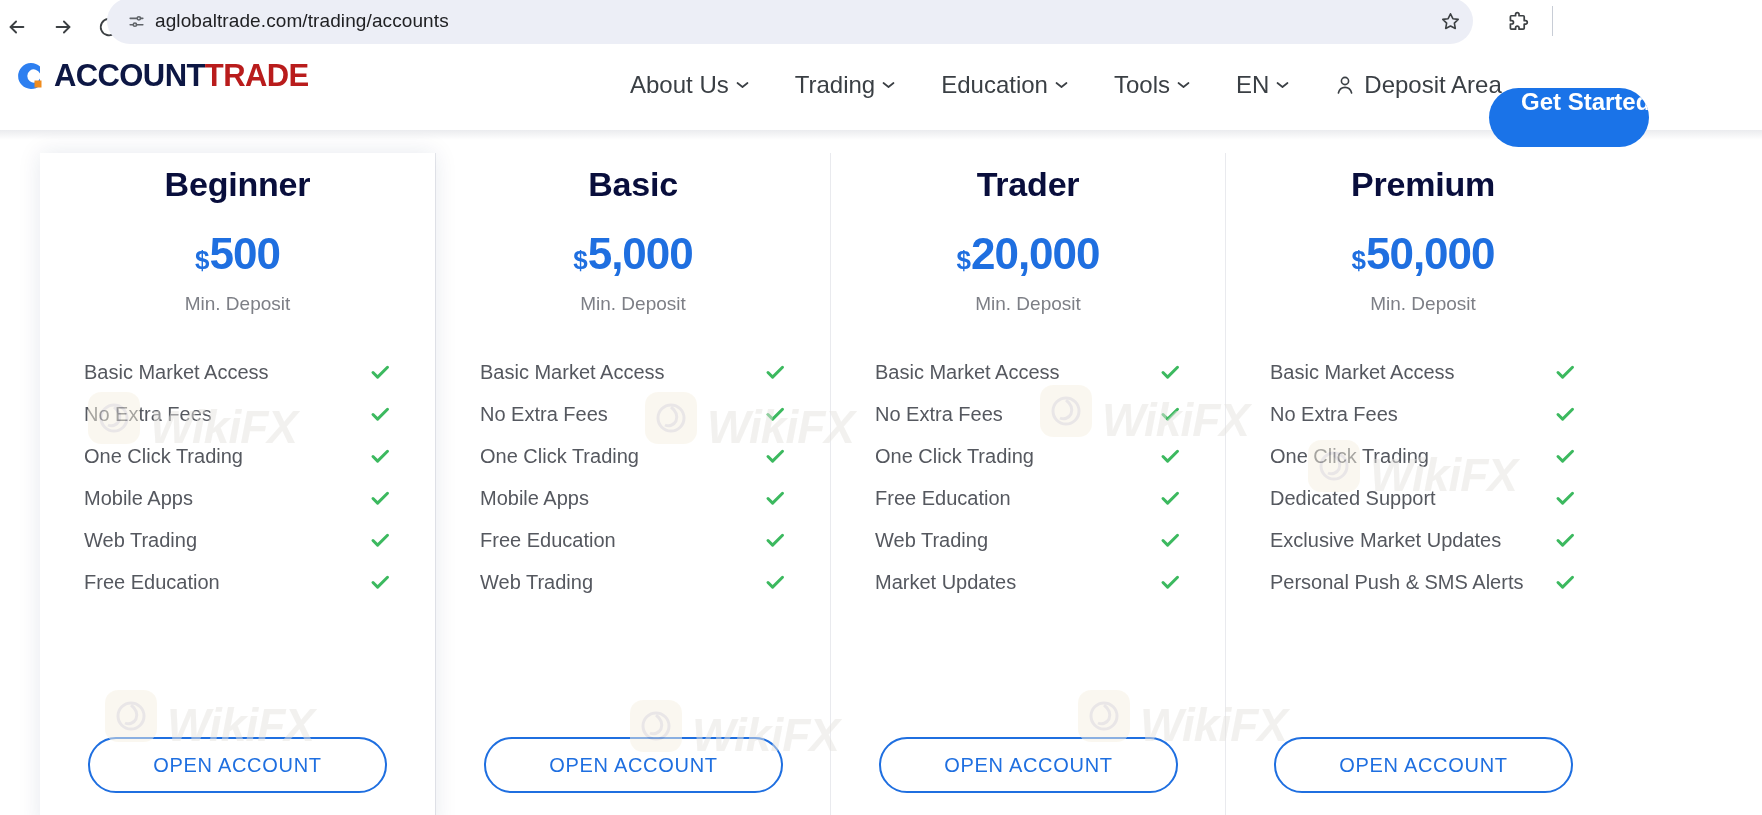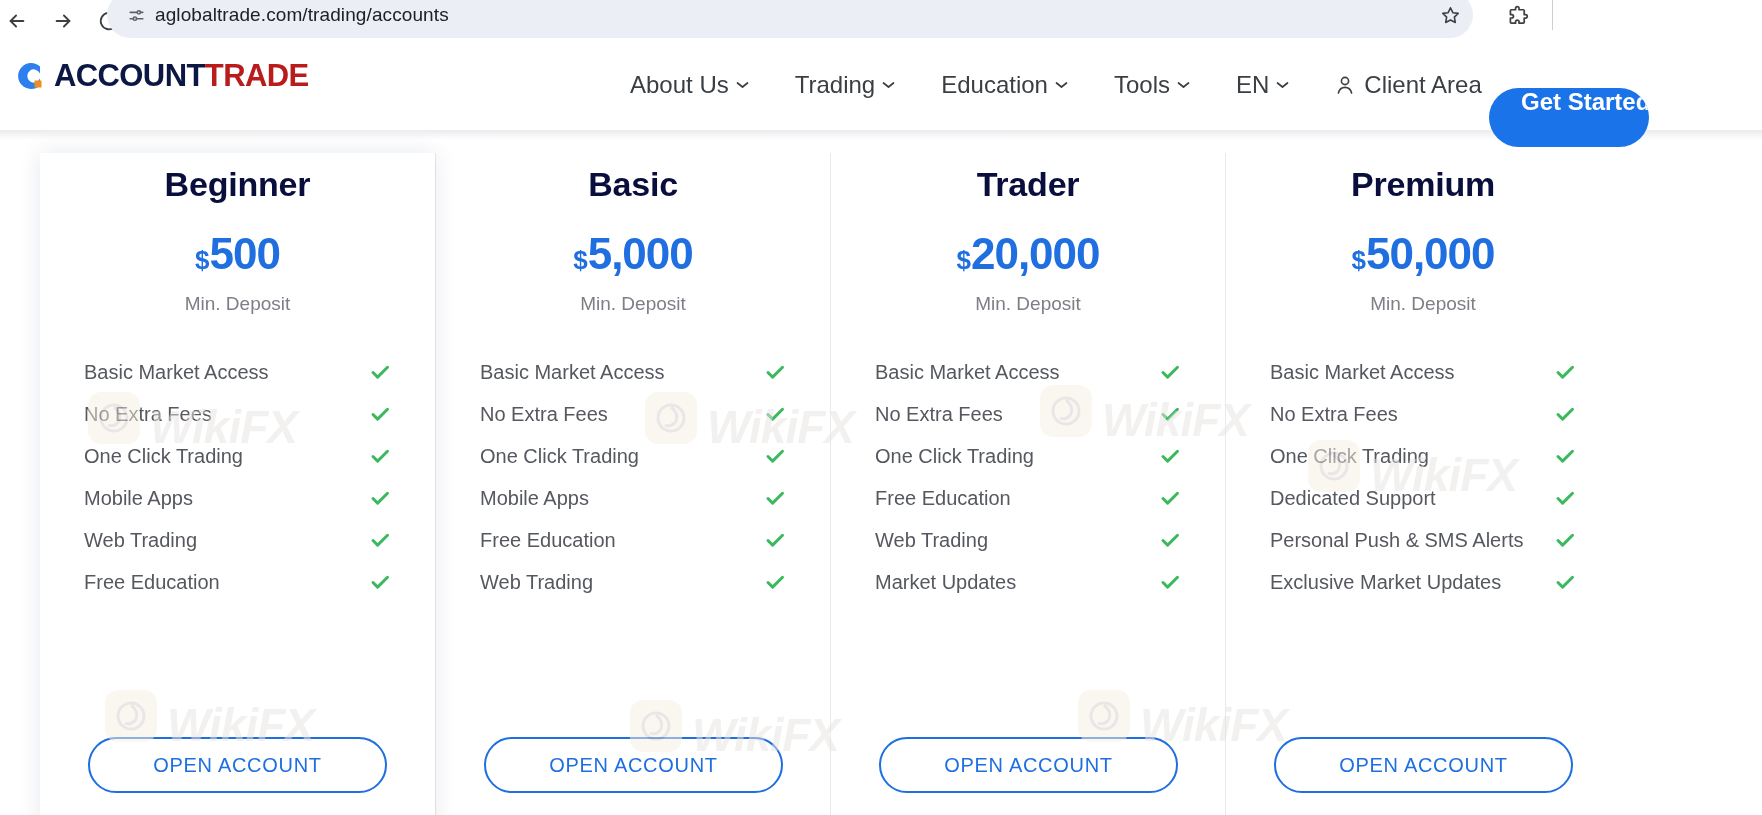--- a/index.html
+++ b/index.html
@@ -5,21 +5,21 @@
   * { box-sizing: border-box; margin: 0; padding: 0; }
   html, body {
     width: 1762px; height: 815px;
     font-family: "Liberation Sans", sans-serif;
     background: #ffffff;
     overflow: hidden;
   }
 
   
   .browser-bar {
-    position: absolute; top: 4px; left: 0;
+    position: absolute; top: 10px; left: 0;
     width: 1762px; height: 34px;
     background: #ffffff;
     display: flex; align-items: center;
     z-index: 40;
   }
   .nav-btn {
     width: 34px; height: 34px;
     display: flex; align-items: center; justify-content: center;
     color: #3c4043;
     flex: none;
@@ -254,21 +254,21 @@
       <span>EN</span>
       <svg class="caret" viewBox="0 0 13 8" fill="none" stroke="#3a3f44" stroke-width="1.7" stroke-linecap="round" stroke-linejoin="round">
           <path d="M1.5 2l5 4 5-4"></path>
         </svg>
     </div>
     <div class="nav-client">
       <svg class="user-glyph" viewBox="0 0 20 22" fill="none" stroke="#3a3f44" stroke-width="1.6" stroke-linecap="round">
           <circle cx="10" cy="7" r="3.6"></circle>
           <path d="M3.4 19c.9-3.6 3.5-5.6 6.6-5.6s5.7 2 6.6 5.6"></path>
         </svg>
-      <span>Client Area</span>
+      <span>Deposit Area</span>
     </div>
   </nav>
 
   <div class="cta-button">
     <span>Get Started</span>
   </div>
 </div>
 <div class="header-shadow"></div>
 
 <div class="pricing">
@@ -440,27 +440,27 @@
               <path d="M4 11.5l4.6 4.6L18.5 6.3"></path>
             </svg>
           </li>
         <li class="feature">
             <span class="feature-label">Dedicated Support</span>
             <svg class="check" viewBox="0 0 22 22" fill="none" stroke="#3cb95f" stroke-width="3" stroke-linecap="round" stroke-linejoin="round">
               <path d="M4 11.5l4.6 4.6L18.5 6.3"></path>
             </svg>
           </li>
         <li class="feature">
+            <span class="feature-label">Exclusive Market Updates</span>
+            <svg class="check" viewBox="0 0 22 22" fill="none" stroke="#3cb95f" stroke-width="3" stroke-linecap="round" stroke-linejoin="round">
+              <path d="M4 11.5l4.6 4.6L18.5 6.3"></path>
+            </svg>
+          </li>
+        <li class="feature">
             <span class="feature-label">Personal Push &amp; SMS Alerts</span>
-            <svg class="check" viewBox="0 0 22 22" fill="none" stroke="#3cb95f" stroke-width="3" stroke-linecap="round" stroke-linejoin="round">
-              <path d="M4 11.5l4.6 4.6L18.5 6.3"></path>
-            </svg>
-          </li>
-        <li class="feature">
-            <span class="feature-label">Exclusive Market Updates</span>
             <svg class="check" viewBox="0 0 22 22" fill="none" stroke="#3cb95f" stroke-width="3" stroke-linecap="round" stroke-linejoin="round">
               <path d="M4 11.5l4.6 4.6L18.5 6.3"></path>
             </svg>
           </li>
       </ul>
       <button class="open-account">OPEN ACCOUNT</button>
     </div>
 
   </div>
 </div>

